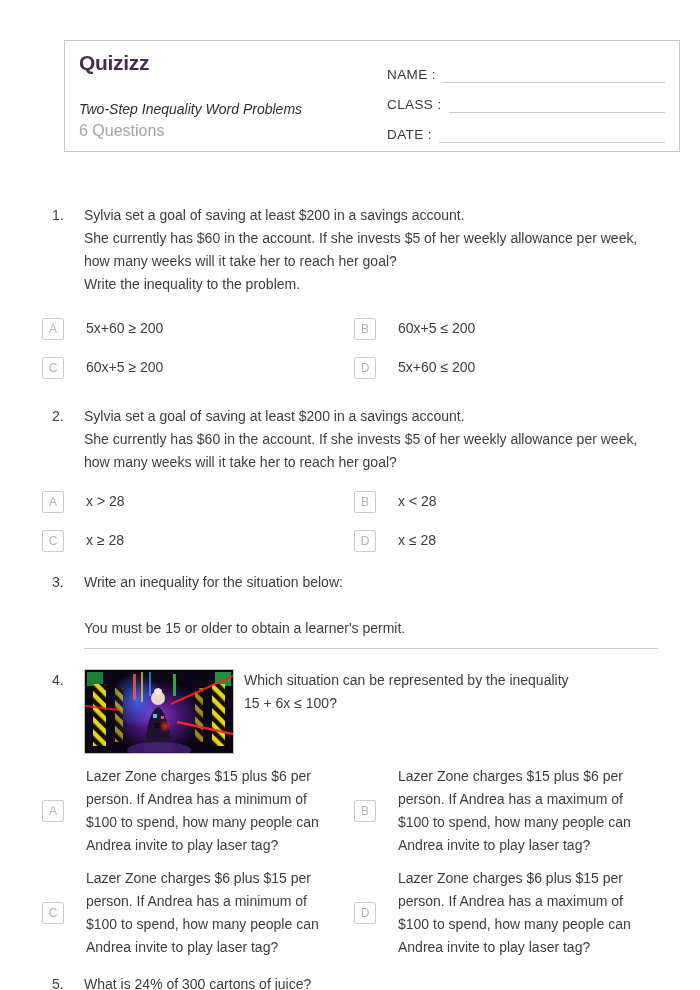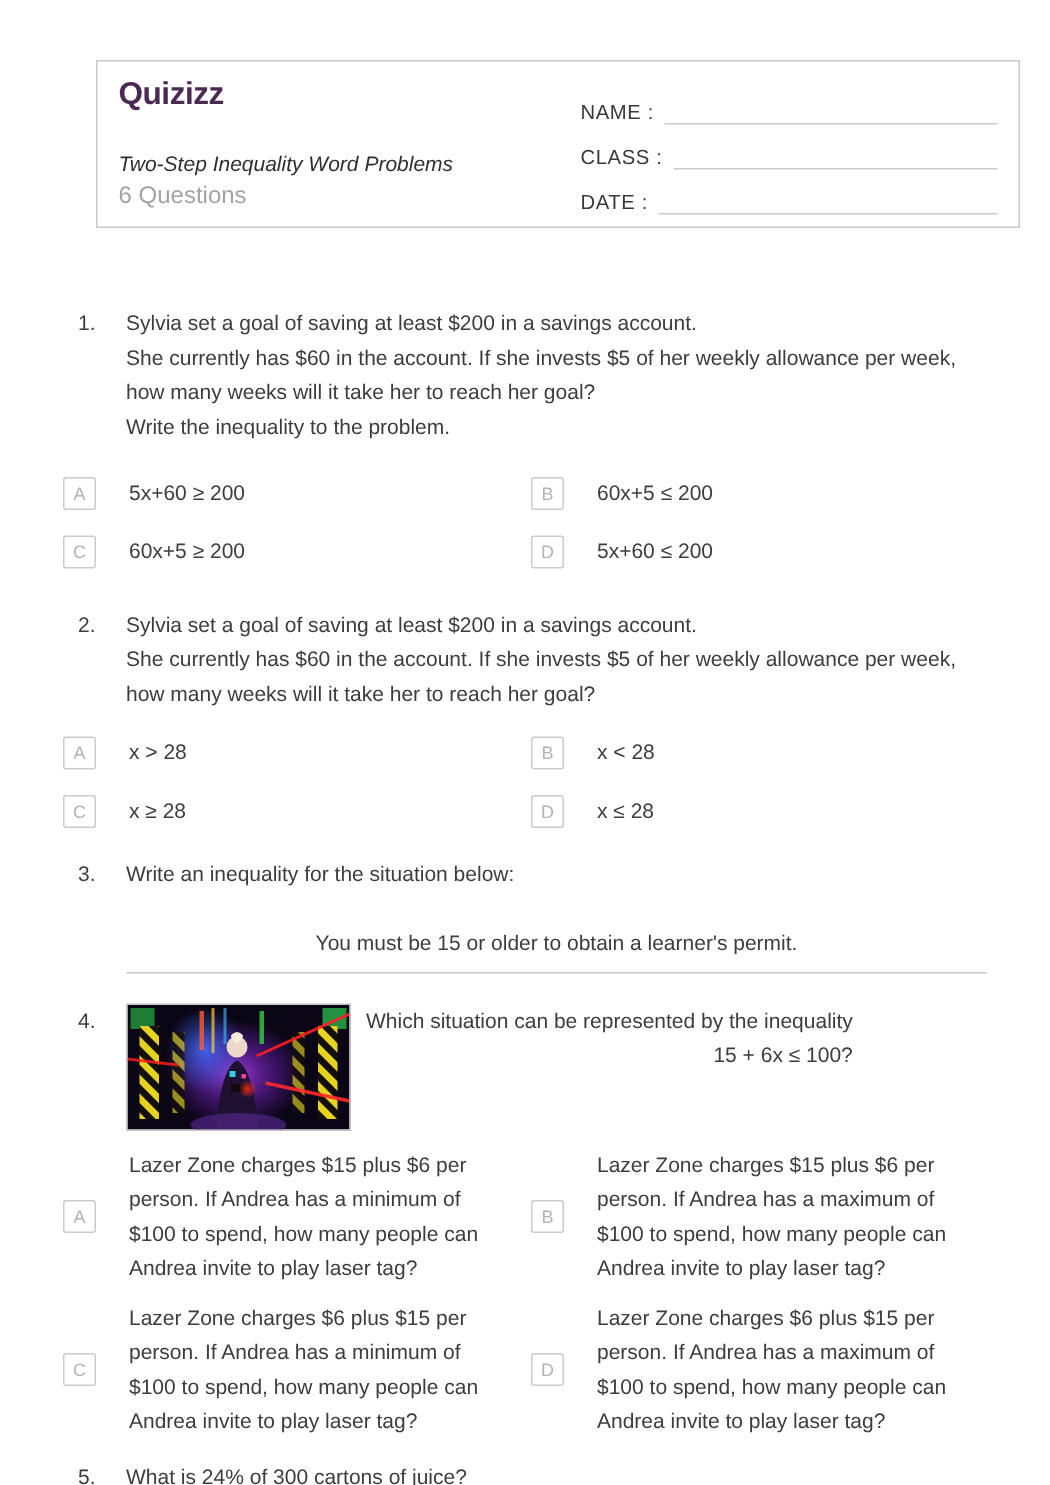--- a/index.html
+++ b/index.html
@@ -31,25 +31,25 @@
   
   .options { display:grid; grid-template-columns:1fr 1fr; column-gap:8px; row-gap:16px; margin-top:21px; }
   .option { display:flex; align-items:center; }
   .letter-box {
     flex:0 0 20px; width:20px; height:20px; border:1px solid #cbcbcb; border-radius:2px;
     color:#b3b3b3; font-size:12px; display:flex; align-items:center; justify-content:center;
     margin-right:22px; background:#fff;
   }
   .option-text { font-size:14px; line-height:23px; white-space:pre-line; }
   
-  .situation { margin-top:23px; padding-bottom:8px; border-bottom:1px solid #ccc; font-size:14px; line-height:23px;text-align:center; }
+  .situation { margin-top:23px; padding-bottom:8px; border-bottom:1px solid #ccc; font-size:14px; line-height:23px; }
   
   .q4-content { display:flex; align-items:flex-start; }
   .q4-image { flex:0 0 auto; width:148px; height:83px; border:1px solid #c3c3c3; display:block; }
-  .q4-right { margin-left:10px;text-align:right; }
+  .q4-right { margin-left:10px; }
   .options.tall { margin-top:11px; row-gap:10px; }
   
   .q2 { margin-top:26px; }
   .q2 .options { margin-top:16px; }
   .q3 { margin-top:19px; }
   .q4 { margin-top:20px; }
   .q5 { margin-top:14px; }
 </style>
 </head>
 <body>

